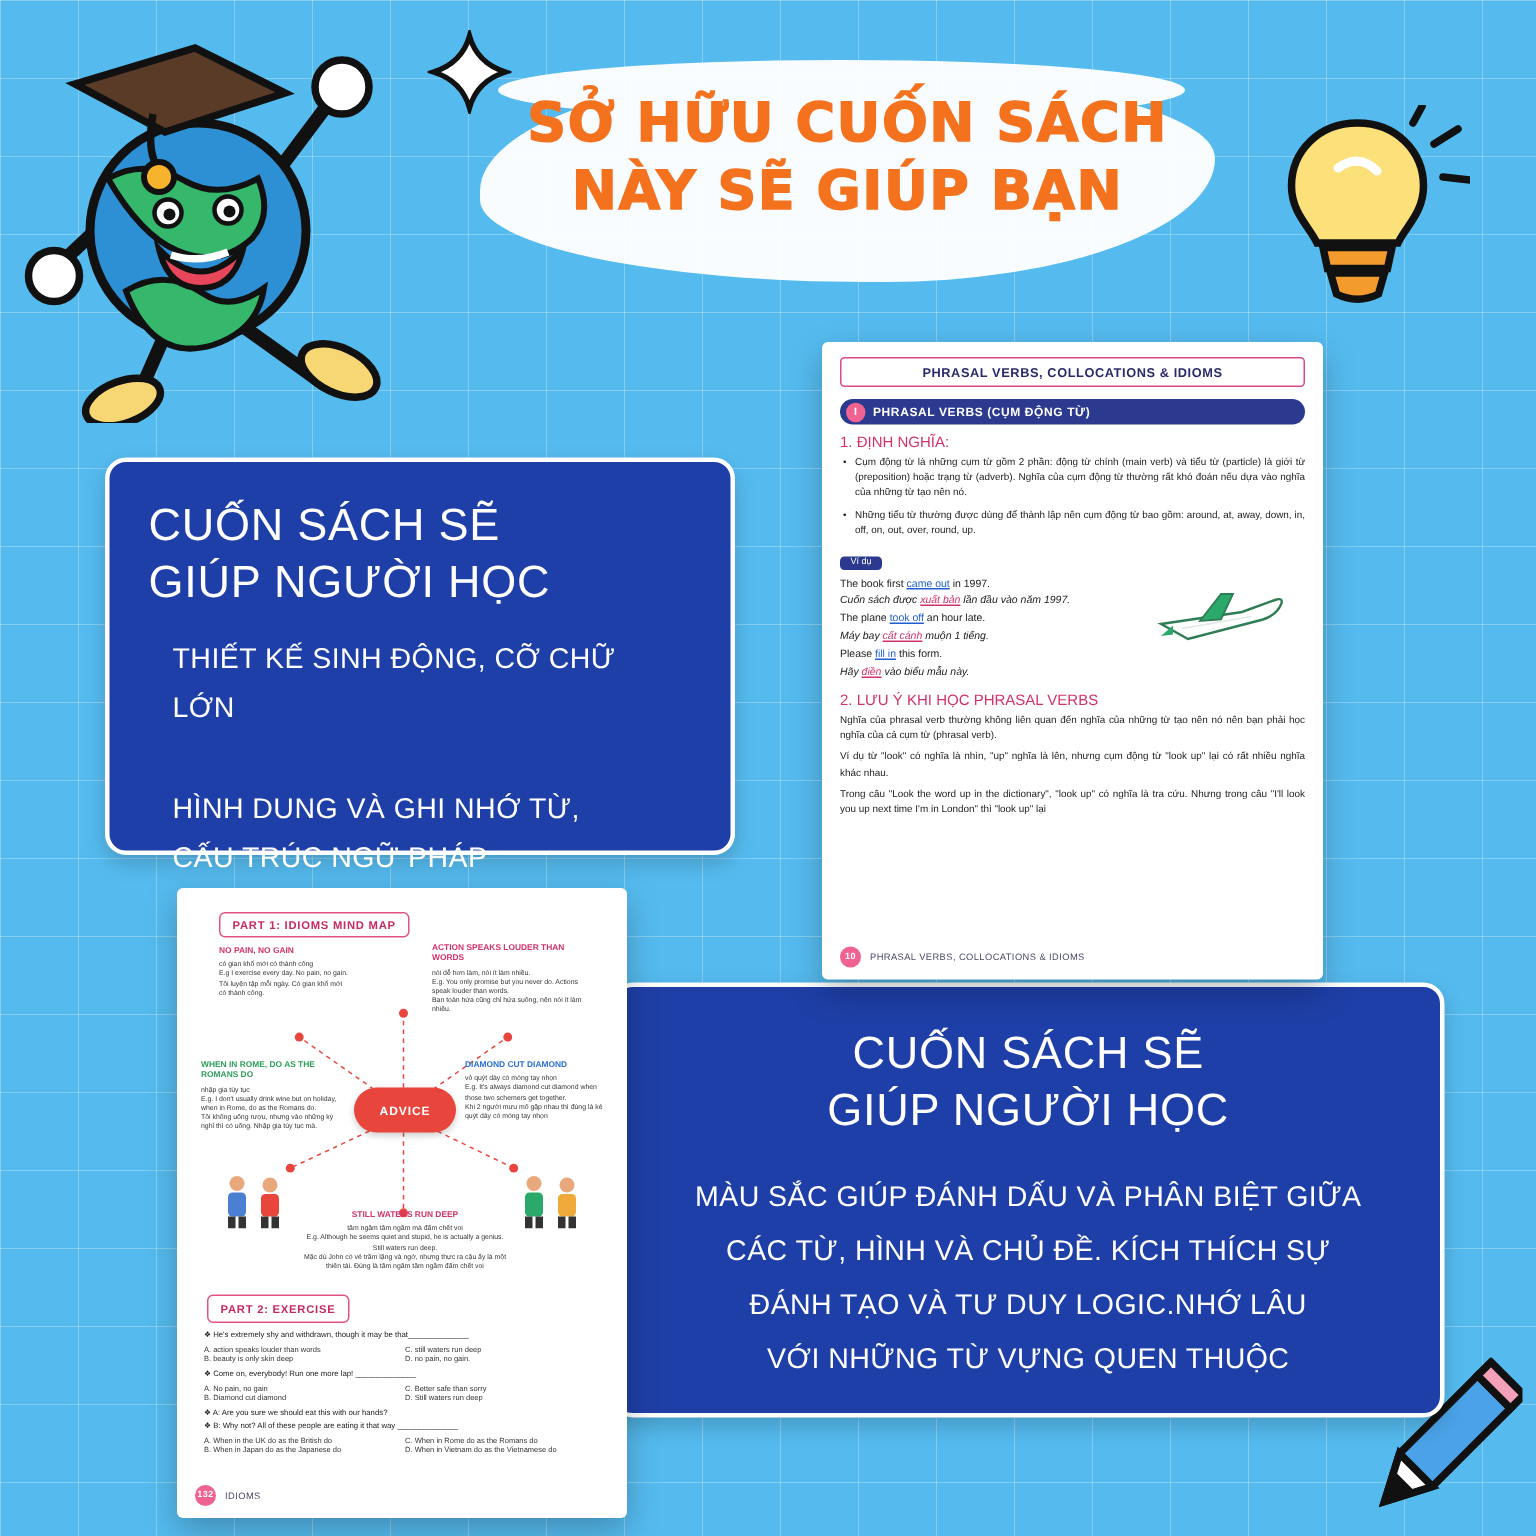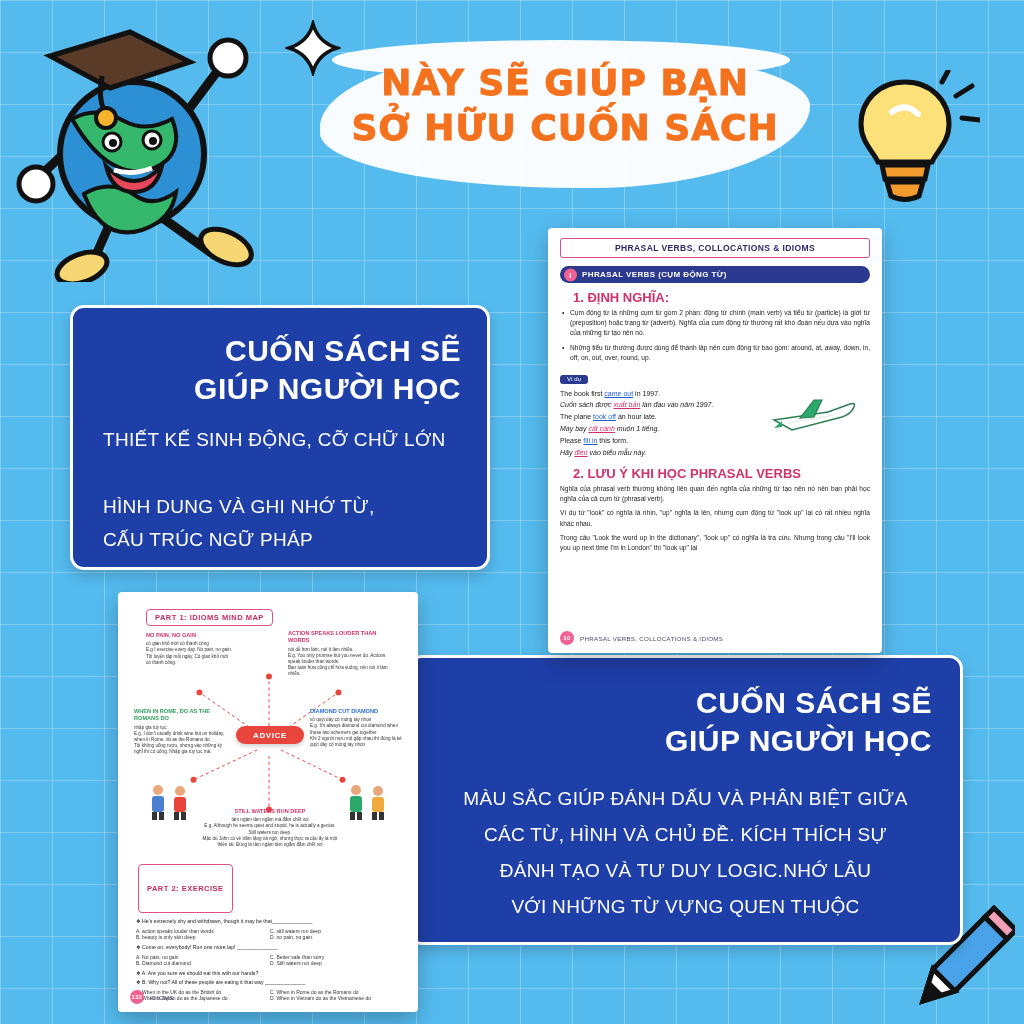--- a/index.html
+++ b/index.html
@@ -55,25 +55,25 @@
     border:3px solid #ffffff;
     border-radius:14px;
     color:#fff;
     box-shadow:0 6px 14px rgba(0,0,0,.18);
   }
   .panel-left{left:70px;top:305px;width:420px;height:265px;padding:24px 26px;box-sizing:border-box;}
   .panel-right{left:408px;top:655px;width:555px;height:290px;padding:26px 28px;box-sizing:border-box;text-align:center;}
 
   .panel h2{
     margin:0 0 16px 0;
-    font-size:30px;font-weight:bold;line-height:1.25;letter-spacing:.5px;text-align:right;
+    font-size:30px;font-weight:normal;line-height:1.25;letter-spacing:.5px;
   }
   .panel-right h2{font-size:30px;margin-bottom:22px;}
   .panel p{
-    margin:4px;font-size:19px;line-height:1.75;letter-spacing:.3px;
+    margin:16px;font-size:19px;line-height:1.75;letter-spacing:.3px;
   }
   .panel-right p{font-size:19px;line-height:1.9;}
 
   
   .page{
     position:absolute;background:#ffffff;border-radius:4px;
     box-shadow:0 8px 22px rgba(0,0,0,.25);
     box-sizing:border-box;overflow:hidden;
   }
   .page-right{left:548px;top:228px;width:334px;height:425px;padding:10px 12px;}
@@ -87,21 +87,21 @@
   .pg-band{
     background:#2b3a8f;color:#fff;border-radius:10px;
     font-size:8px;font-weight:bold;letter-spacing:.4px;
     padding:4px 8px 4px 22px;position:relative;margin-bottom:7px;
   }
   .pg-band .num{
     position:absolute;left:4px;top:50%;transform:translateY(-50%);
     width:13px;height:13px;border-radius:50%;background:#f06292;color:#fff;
     font-size:7px;display:flex;align-items:center;justify-content:center;
   }
-  .sec-h{color:#d2326c;font-weight:bold;font-size:13px;margin:6px 13px 3px;}
+  .sec-h{color:#d2326c;font-weight:normal;font-size:10px;margin:6px 0 3px;}
   .pg-p{font-size:6.6px;line-height:1.55;color:#222;margin:0 0 4px;text-align:justify;}
   .pg-li{font-size:6.6px;line-height:1.55;color:#222;margin:0 0 4px 10px;position:relative;text-align:justify;}
   .pg-li:before{content:"•";position:absolute;left:-8px;color:#222;}
   .ex-tag{
     display:inline-block;background:#2b3a8f;color:#fff;font-size:6px;
     padding:1.5px 7px;border-radius:3px;margin:4px 0 4px;
   }
   .ex-line{font-size:7px;line-height:1.7;color:#1a1a1a;margin:0;}
   .ex-line.vi{font-style:italic;}
   .u-blue{color:#1f5fd0;text-decoration:underline;}
@@ -125,32 +125,32 @@
     font-size:7.5px;font-weight:bold;letter-spacing:.5px;
     padding:3px 8px;display:inline-block;margin:2px 0 4px 18px;
   }
   .mm-wrap{position:relative;height:230px;}
   .mm-node{position:absolute;width:86px;}
   .mm-t{color:#d2326c;font-weight:bold;font-size:5.6px;line-height:1.3;margin-bottom:2px;}
   .mm-t.green{color:#2e9e5b;}
   .mm-t.blue{color:#2b6fd4;}
   .mm-b{font-size:4.6px;line-height:1.35;color:#333;}
   .mm-center{
-    position:absolute;left:108px;top:96px;width:68px;height:18px;border-radius:15px;
+    position:absolute;left:108px;top:96px;width:68px;height:30px;border-radius:15px;
     background:#e8453c;color:#fff;font-size:8px;font-weight:bold;letter-spacing:.6px;
     display:flex;align-items:center;justify-content:center;
     box-shadow:0 2px 5px rgba(0,0,0,.2);
   }
   .q{font-size:5.2px;line-height:1.5;color:#1a1a1a;margin:0 0 2px;}
   .q-ans{display:flex;font-size:5px;color:#333;gap:10px;}
   .q-ans span{width:47%;}
   .ex-head{
     border:1px solid #e2527f;border-radius:4px;color:#c62a63;
     font-size:7.5px;font-weight:bold;letter-spacing:.5px;
-    padding:19px 8px;display:inline-block;margin:4px 0 5px 10px;
+    padding:4px 8px;display:inline-block;margin:4px 0 5px 10px;
   }
 
   
   .globe{position:absolute;left:14px;top:14px;width:290px;height:268px;}
   .bulb{position:absolute;left:830px;top:70px;width:150px;height:150px;}
   .pencil{position:absolute;left:905px;top:905px;width:110px;height:110px;}
   .sparkle{position:absolute;left:285px;top:20px;width:56px;height:56px;}
 </style>
 </head>
 <body>
@@ -201,22 +201,22 @@
   <path d="M18 96 l10 -32 l52 -52 l22 22 l-52 52z" fill="#4aa3e8" stroke="#111" stroke-width="5"></path>
   <path d="M28 64 l22 22" stroke="#111" stroke-width="4"></path>
   <path d="M18 96 l10 -32 l10 10 l12 12z" fill="#fff" stroke="#111" stroke-width="5"></path>
   <path d="M18 96 l7 -20 l13 13z" fill="#111"></path>
   <path d="M80 12 l9 -9 l22 22 l-9 9z" fill="#f4a0b9" stroke="#111" stroke-width="5"></path>
 </svg>
 
 <div class="headline-wrap">
   <div class="headline-brush"></div>
   <div class="headline-text">
+    <div>SỞ HỮU CUỐN SÁCH</div>
     <div>NÀY SẼ GIÚP BẠN</div>
-    <div>SỞ HỮU CUỐN SÁCH</div>
   </div>
 </div>
 
 <div class="panel panel-left">
   <h2>
     <span>CUỐN SÁCH SẼ</span><br>
     <span>GIÚP NGƯỜI HỌC</span>
   </h2>
   <p>
     <span>THIẾT KẾ SINH ĐỘNG, CỠ CHỮ LỚN</span><br>

